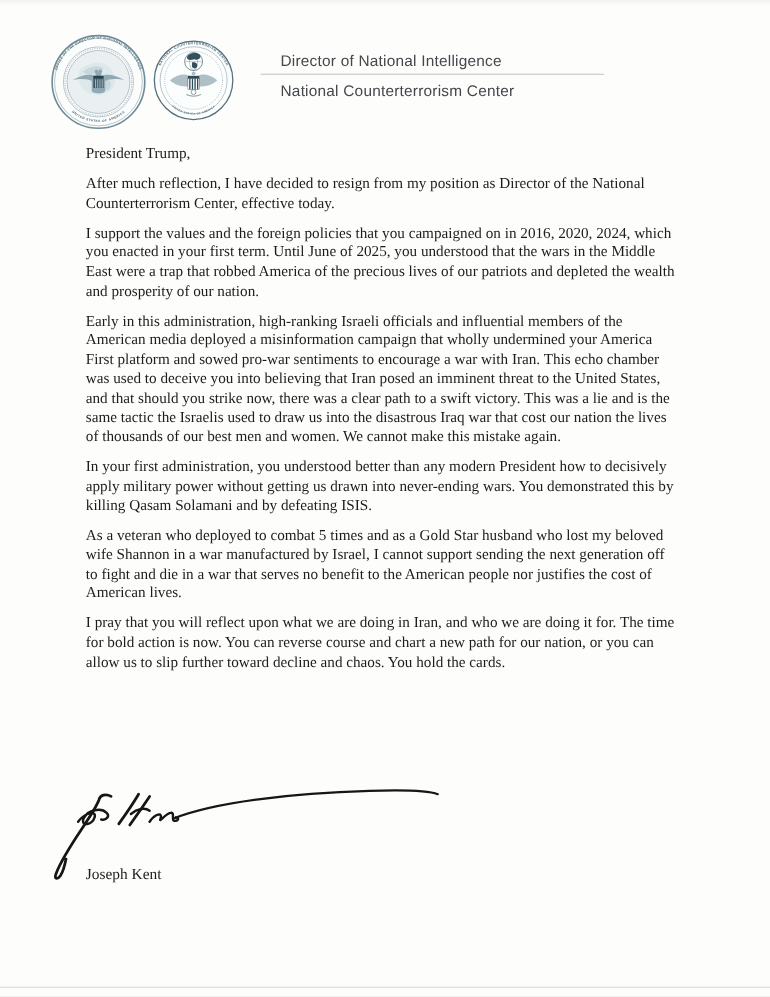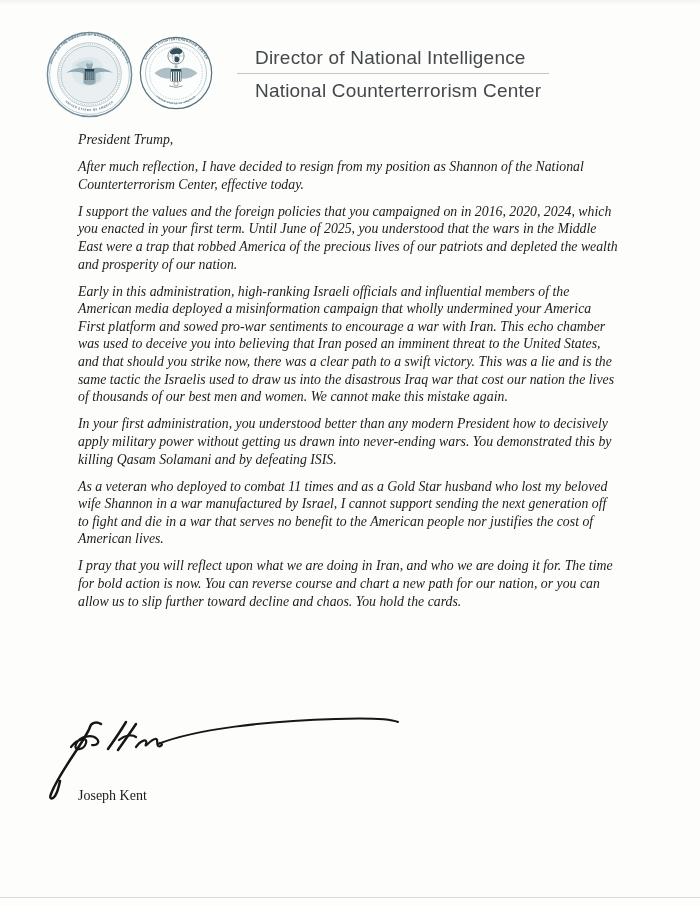--- a/index.html
+++ b/index.html
@@ -25,37 +25,36 @@
   .letterhead { position: absolute; left: 0; top: 0; width: 100%; height: 125px; }
   .seal { position: absolute; }
   .seal-odni { left: 46px; top: 31px; width: 87px; height: 87px; }
   .seal-nctc { left: 139px; top: 36px; width: 74px; height: 74px; }
   .ring-text {
     font-family: "Liberation Sans", sans-serif;
     font-weight: bold;
     fill: #4c6a76;
   }
   .agency { position: absolute; left: 255px; top: 47px; font-family: "Liberation Sans", sans-serif; color: #44484b; }
-  .agency-line { font-size: 19px; letter-spacing: 0.2px; white-space: nowrap; }
+  .agency-line { font-size: 14px; letter-spacing: 0.2px; white-space: nowrap; }
   .agency-rule {
     height: 1px;
     background: #c6c6c3;
     width: 312px;
     margin: 4px 0 6px -18px;
   }
 
   
   .letter-body {
     position: absolute;
     left: 78px;
     top: 131px;
     width: 575px;
     font-size: 13.8px;
     line-height: 17.6px;
-    font-style: italic;
   }
   .letter-body p {
     margin: 0 0 9.5px 0;
     white-space: pre;
   }
 
   
   .signature-svg { position: absolute; left: 46px; top: 716px; width: 356px; height: 86px; }
   .sig-stroke { fill: none; stroke: #161616; stroke-linecap: round; stroke-linejoin: round; }
 
@@ -140,37 +139,37 @@
 
     <div class="agency">
       <div class="agency-line">Director of National Intelligence</div>
       <div class="agency-rule"></div>
       <div class="agency-line">National Counterterrorism Center</div>
     </div>
   </div>
 
   <div class="letter-body">
     <p>President Trump,</p>
-    <p>After much reflection, I have decided to resign from my position as Shannon of the National
+    <p>After much reflection, I have decided to resign from my position as Director of the National
 Counterterrorism Center, effective today.</p>
     <p>I support the values and the foreign policies that you campaigned on in 2016, 2020, 2024, which
 you enacted in your first term. Until June of 2025, you understood that the wars in the Middle
 East were a trap that robbed America of the precious lives of our patriots and depleted the wealth
 and prosperity of our nation.</p>
     <p>Early in this administration, high-ranking Israeli officials and influential members of the
 American media deployed a misinformation campaign that wholly undermined your America
 First platform and sowed pro-war sentiments to encourage a war with Iran. This echo chamber
 was used to deceive you into believing that Iran posed an imminent threat to the United States,
 and that should you strike now, there was a clear path to a swift victory. This was a lie and is the
 same tactic the Israelis used to draw us into the disastrous Iraq war that cost our nation the lives
 of thousands of our best men and women. We cannot make this mistake again.</p>
     <p>In your first administration, you understood better than any modern President how to decisively
 apply military power without getting us drawn into never-ending wars. You demonstrated this by
 killing Qasam Solamani and by defeating ISIS.</p>
-    <p>As a veteran who deployed to combat 11 times and as a Gold Star husband who lost my beloved
+    <p>As a veteran who deployed to combat 5 times and as a Gold Star husband who lost my beloved
 wife Shannon in a war manufactured by Israel, I cannot support sending the next generation off
 to fight and die in a war that serves no benefit to the American people nor justifies the cost of
 American lives.</p>
     <p>I pray that you will reflect upon what we are doing in Iran, and who we are doing it for. The time
 for bold action is now. You can reverse course and chart a new path for our nation, or you can
 allow us to slip further toward decline and chaos. You hold the cards.</p>
   </div>
 
   <svg class="signature-svg" viewBox="0 0 356 86" aria-label="Joe Kent">
 

